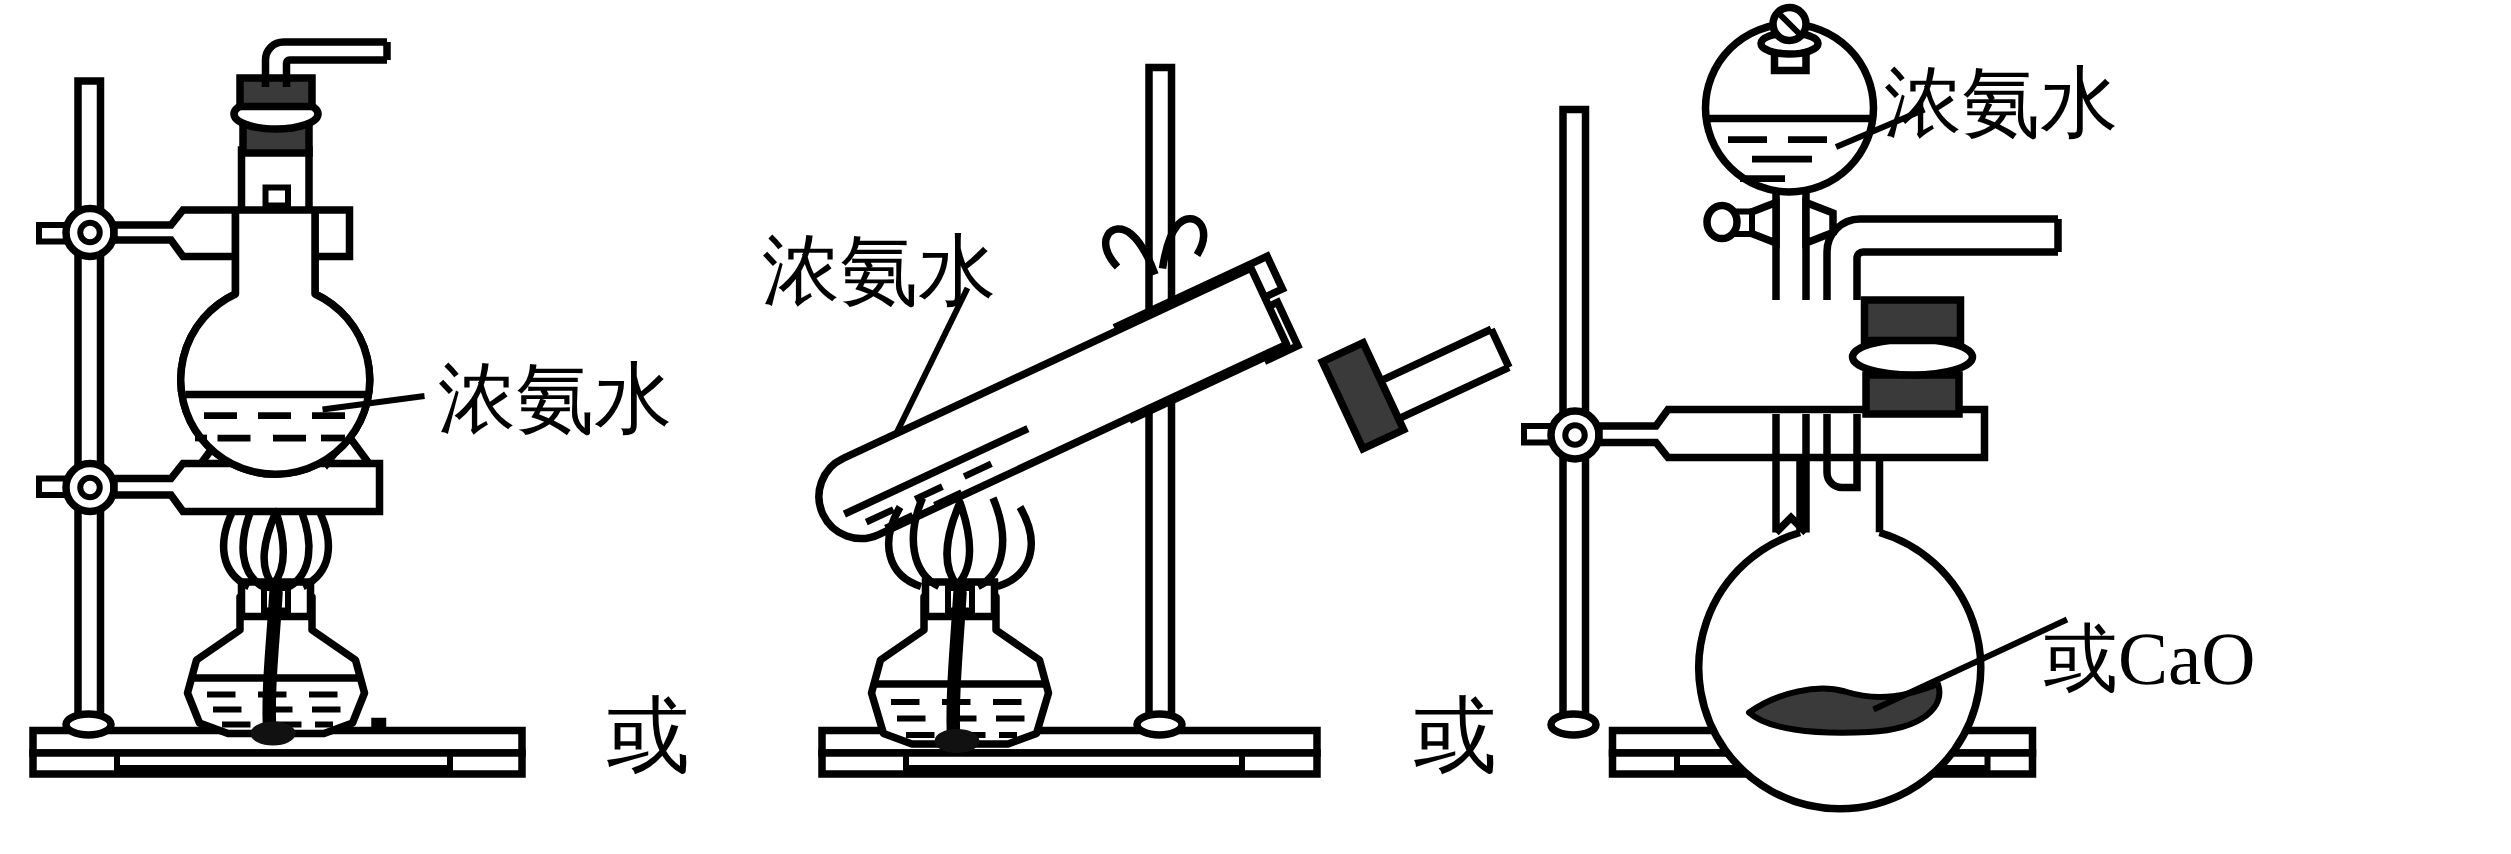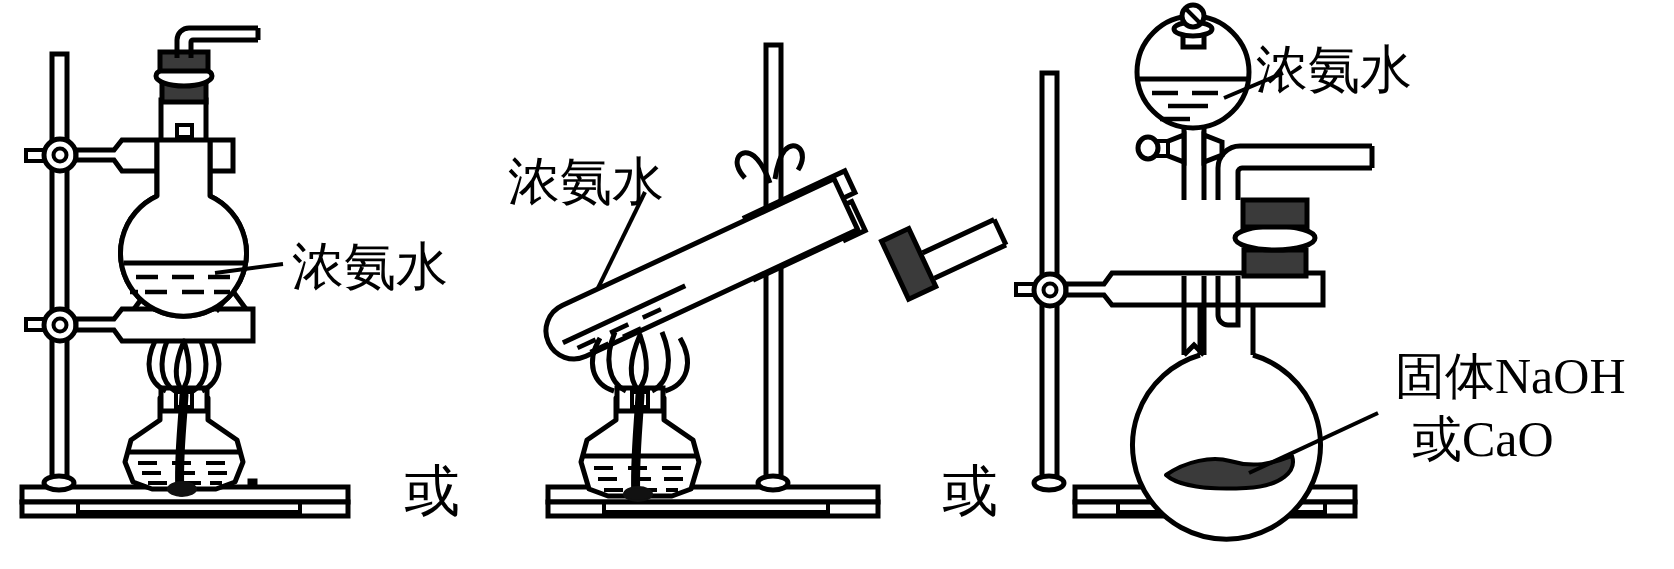--- a/index.html
+++ b/index.html
@@ -318,21 +318,20 @@
       <path d="M 1249 473 L 1378 413" fill="none" stroke="#000" stroke-width="4"></path>
     </g>
   </svg>
 
   <div class="lbl cjk-lbl" style="left:292px; top:240px;">浓氨水</div>
 
   <div class="lbl cjk-lbl" style="left:508px; top:155px;">浓氨水</div>
 
   <div class="lbl cjk-lbl" style="left:1256px; top:43px;">浓氨水</div>
 
-  <div class="lbl stack-lbl" style="left:1395px; top:348px;">固体NaOH</div>
-
-  <div class="lbl stack-lbl" style="left:1412px; top:411px;">或CaO</div>
+
+  <div class="lbl stack-lbl" style="left:1362px; top:411px;">或CaO</div>
 
   <div class="lbl or-lbl" style="left:404px; top:462px;">或</div>
 
   <div class="lbl or-lbl" style="left:942px; top:462px;">或</div>
 
 </div>
 
 </body></html>

